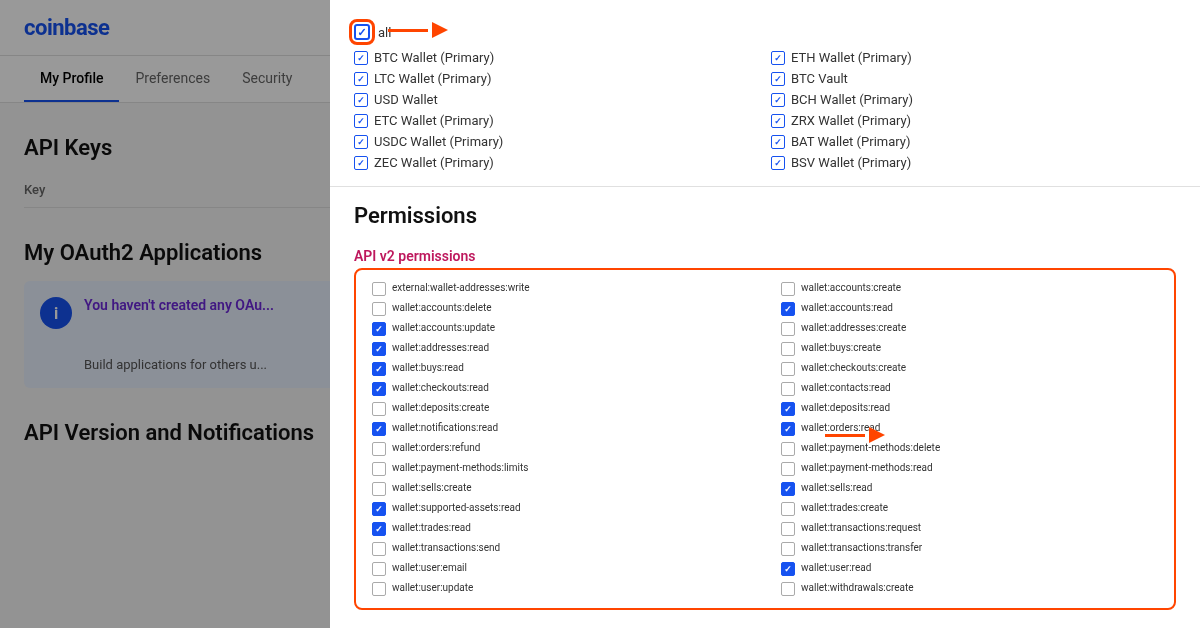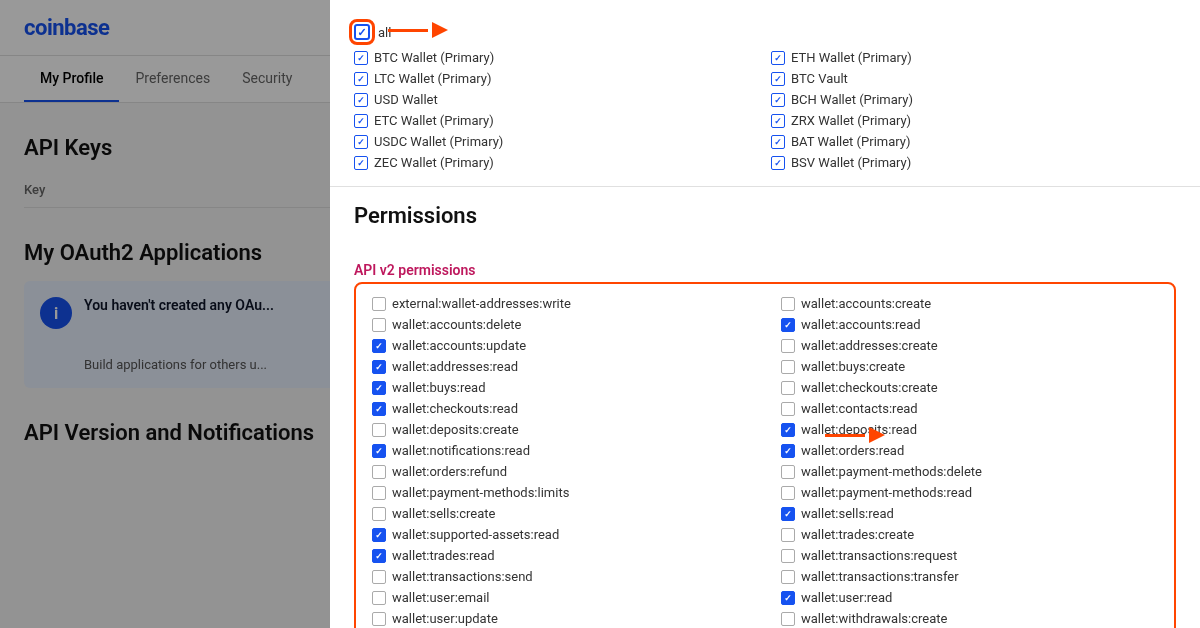--- a/index.html
+++ b/index.html
@@ -58,21 +58,21 @@
 
     .info-box {
       display: flex; align-items: flex-start; gap: 12px;
       padding: 16px; background: #e8f0fe; border-radius: 6px; margin-top: 16px;
     }
     .info-icon {
       width: 32px; height: 32px; background: #1652f0; border-radius: 50%;
       display: flex; align-items: center; justify-content: center;
       color: #fff; font-size: 16px; font-weight: 700; flex-shrink: 0;
     }
-    .info-text-main { font-size: 14px; font-weight: 600; color: #0f172a; }
+    .info-text-main { font-size: 14px; font-weight: 600; color: #6d28d9; }
     .info-text-sub { font-size: 13px; color: #555; margin-top: 44px; }
 
     
     .overlay {
       position: fixed; top: 0; left: 0; right: 0; bottom: 0;
       background: rgba(0,0,0,0.4); z-index: 100;
     }
     .modal {
       position: fixed; top: 0; left: 330px; right: 0; bottom: 0;
       background: #fff; z-index: 101; overflow-y: auto;
@@ -105,29 +105,29 @@
     .wallet-cb {
       width: 14px; height: 14px; border: 1.5px solid #1652f0; border-radius: 2px;
       display: flex; align-items: center; justify-content: center; flex-shrink: 0;
       background: #fff;
     }
     .wallet-cb.checked { background: #fff; }
     .wallet-cb.checked::after { content: '✓'; color: #1652f0; font-size: 9px; font-weight: 700; }
 
     
     .permissions-section { padding: 16px 24px 24px; }
-    .permissions-title { font-size: 22px; font-weight: 600; color: #111; margin-bottom: 34px; }
+    .permissions-title { font-size: 22px; font-weight: 600; color: #111; margin-bottom: 20px; }
     .api-v2-label { color: #be185d; font-size: 14px; font-weight: 600; margin-bottom: 4px; }
 
     .perms-grid-outer {
       border: 2.5px solid #ff4500; border-radius: 8px; padding: 12px 16px;
       display: grid; grid-template-columns: 1fr 1fr; gap: 6px 32px;
     }
     .perm-item {
-      display: flex; align-items: flex-end; gap: 6px; font-size: 13px; color: #333;
+      display: flex; align-items: flex-start; gap: 6px; font-size: 10px; color: #333;
     }
     .perm-cb {
       width: 14px; height: 14px; border: 1.5px solid #aaa; border-radius: 2px;
       display: flex; align-items: center; justify-content: center; flex-shrink: 0;
       background: #fff;
     }
     .perm-cb.checked { background: #1652f0; border-color: #1652f0; }
     .perm-cb.checked::after { content: '✓'; color: #fff; font-size: 9px; font-weight: 700; }
 
     

